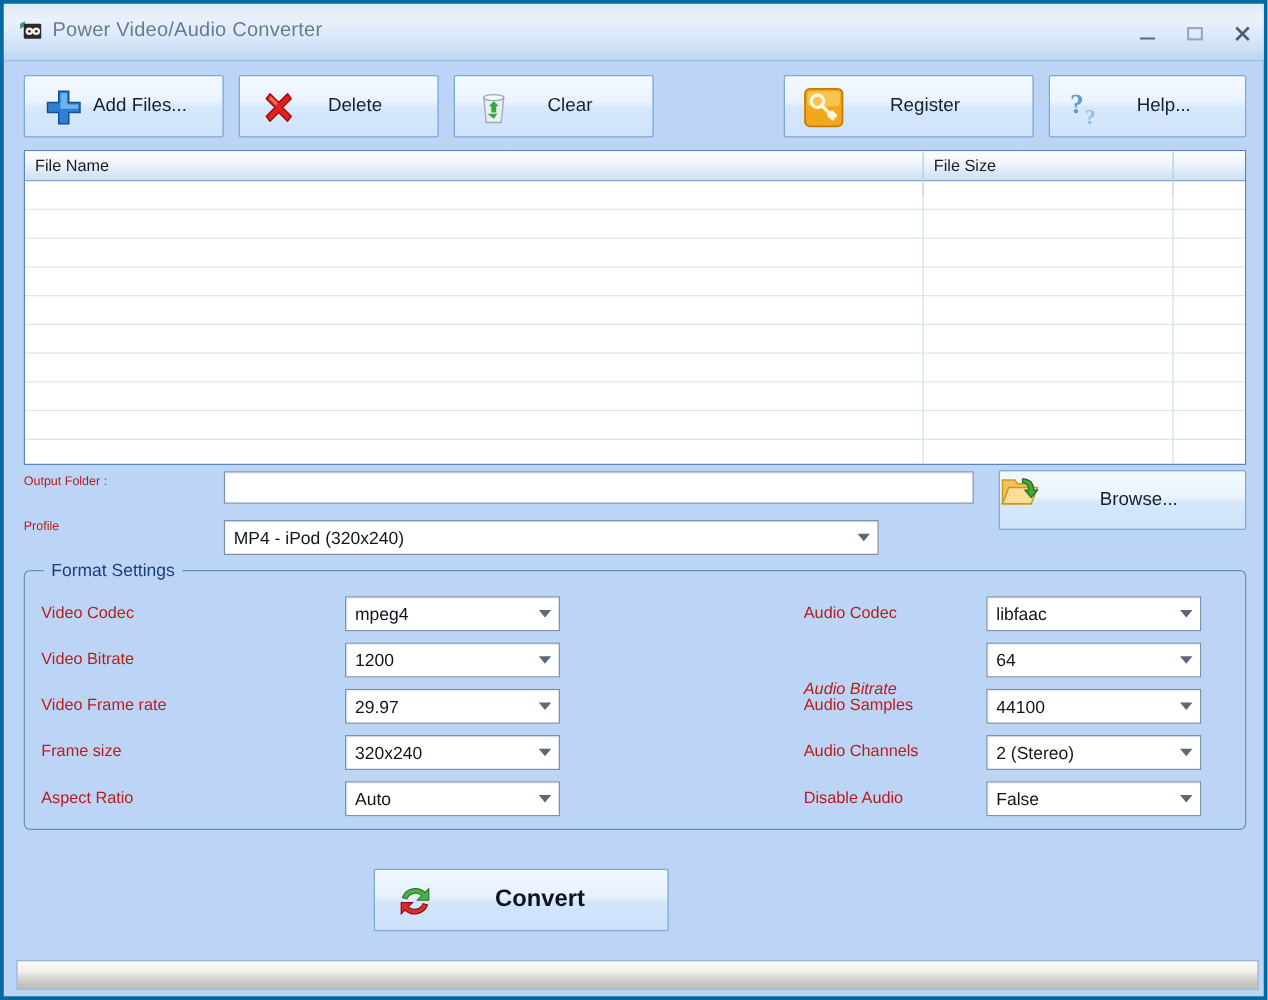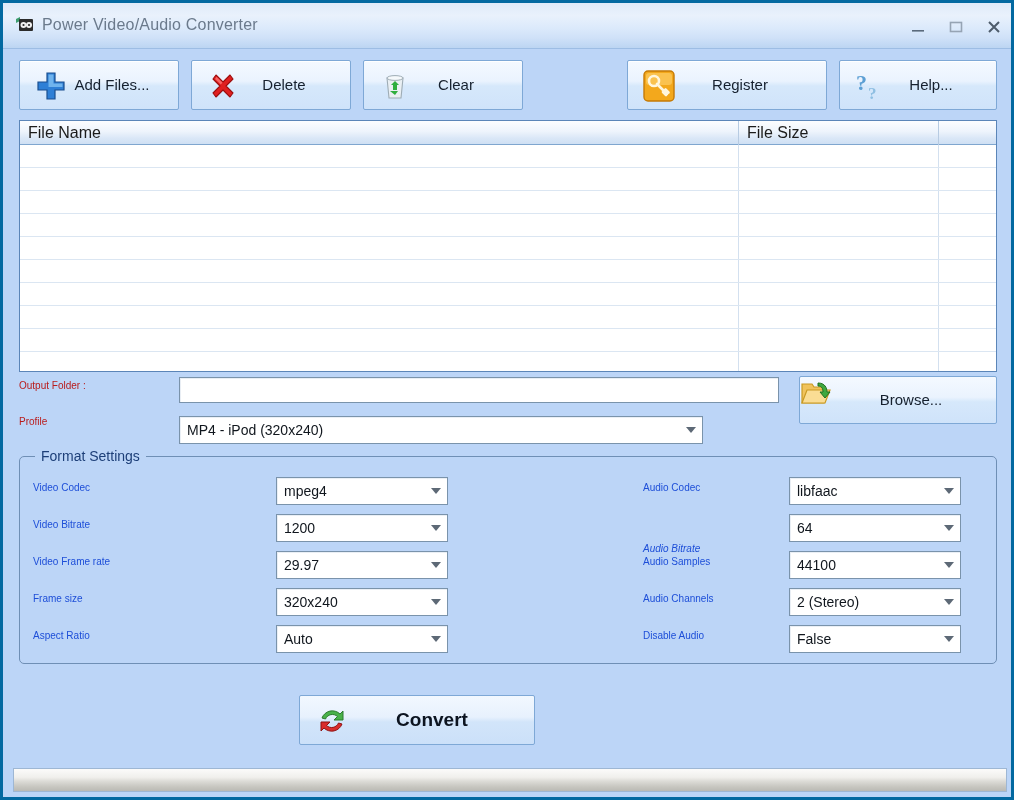--- a/index.html
+++ b/index.html
@@ -103,21 +103,21 @@
     height: 24px;
     box-sizing: border-box;
     background: linear-gradient(to bottom, #fcfdff 0%, #eef4fc 45%, #dae7f7 75%, #cfe0f4 100%);
     border-bottom: 1px solid #7fa6cf;
   }
   .fl-col {
     position: absolute;
     top: 0;
     height: 36px;
     line-height: 23px;
-    font-size: 16px;
+    font-size: 13px;
     color: #1b1b1b;
     box-sizing: border-box;
     padding-left: 8px;
     white-space: nowrap;
   }
   .fl-col.sep { border-left: 1px solid #b7cbe2; }
   #flc-name { left: 0;     width: 718px; }
   #flc-size { left: 718px; width: 200px; }
   #flc-x    { left: 918px; width: 59px; }
 
@@ -216,22 +216,22 @@
     left: 32px; top: 445px;
     padding: 0 6px;
     background: #bcd5f7;
     font-size: 14px;
     color: #1d3f78;
     white-space: nowrap;
   }
 
   .set-label {
     position: absolute;
-    font-size: 10px;
-    color: #1d4ed8;
+    font-size: 13px;
+    color: #b91c1c;
     white-space: nowrap;
   }
   .set-combo { height: 28px; }
   .left-label  { left: 30px; }
   .left-combo  { left: 273px; width: 172px; }
   .right-label { left: 640px; }
   .right-combo { left: 786px; width: 172px; }
 
   
   .action-btn {

